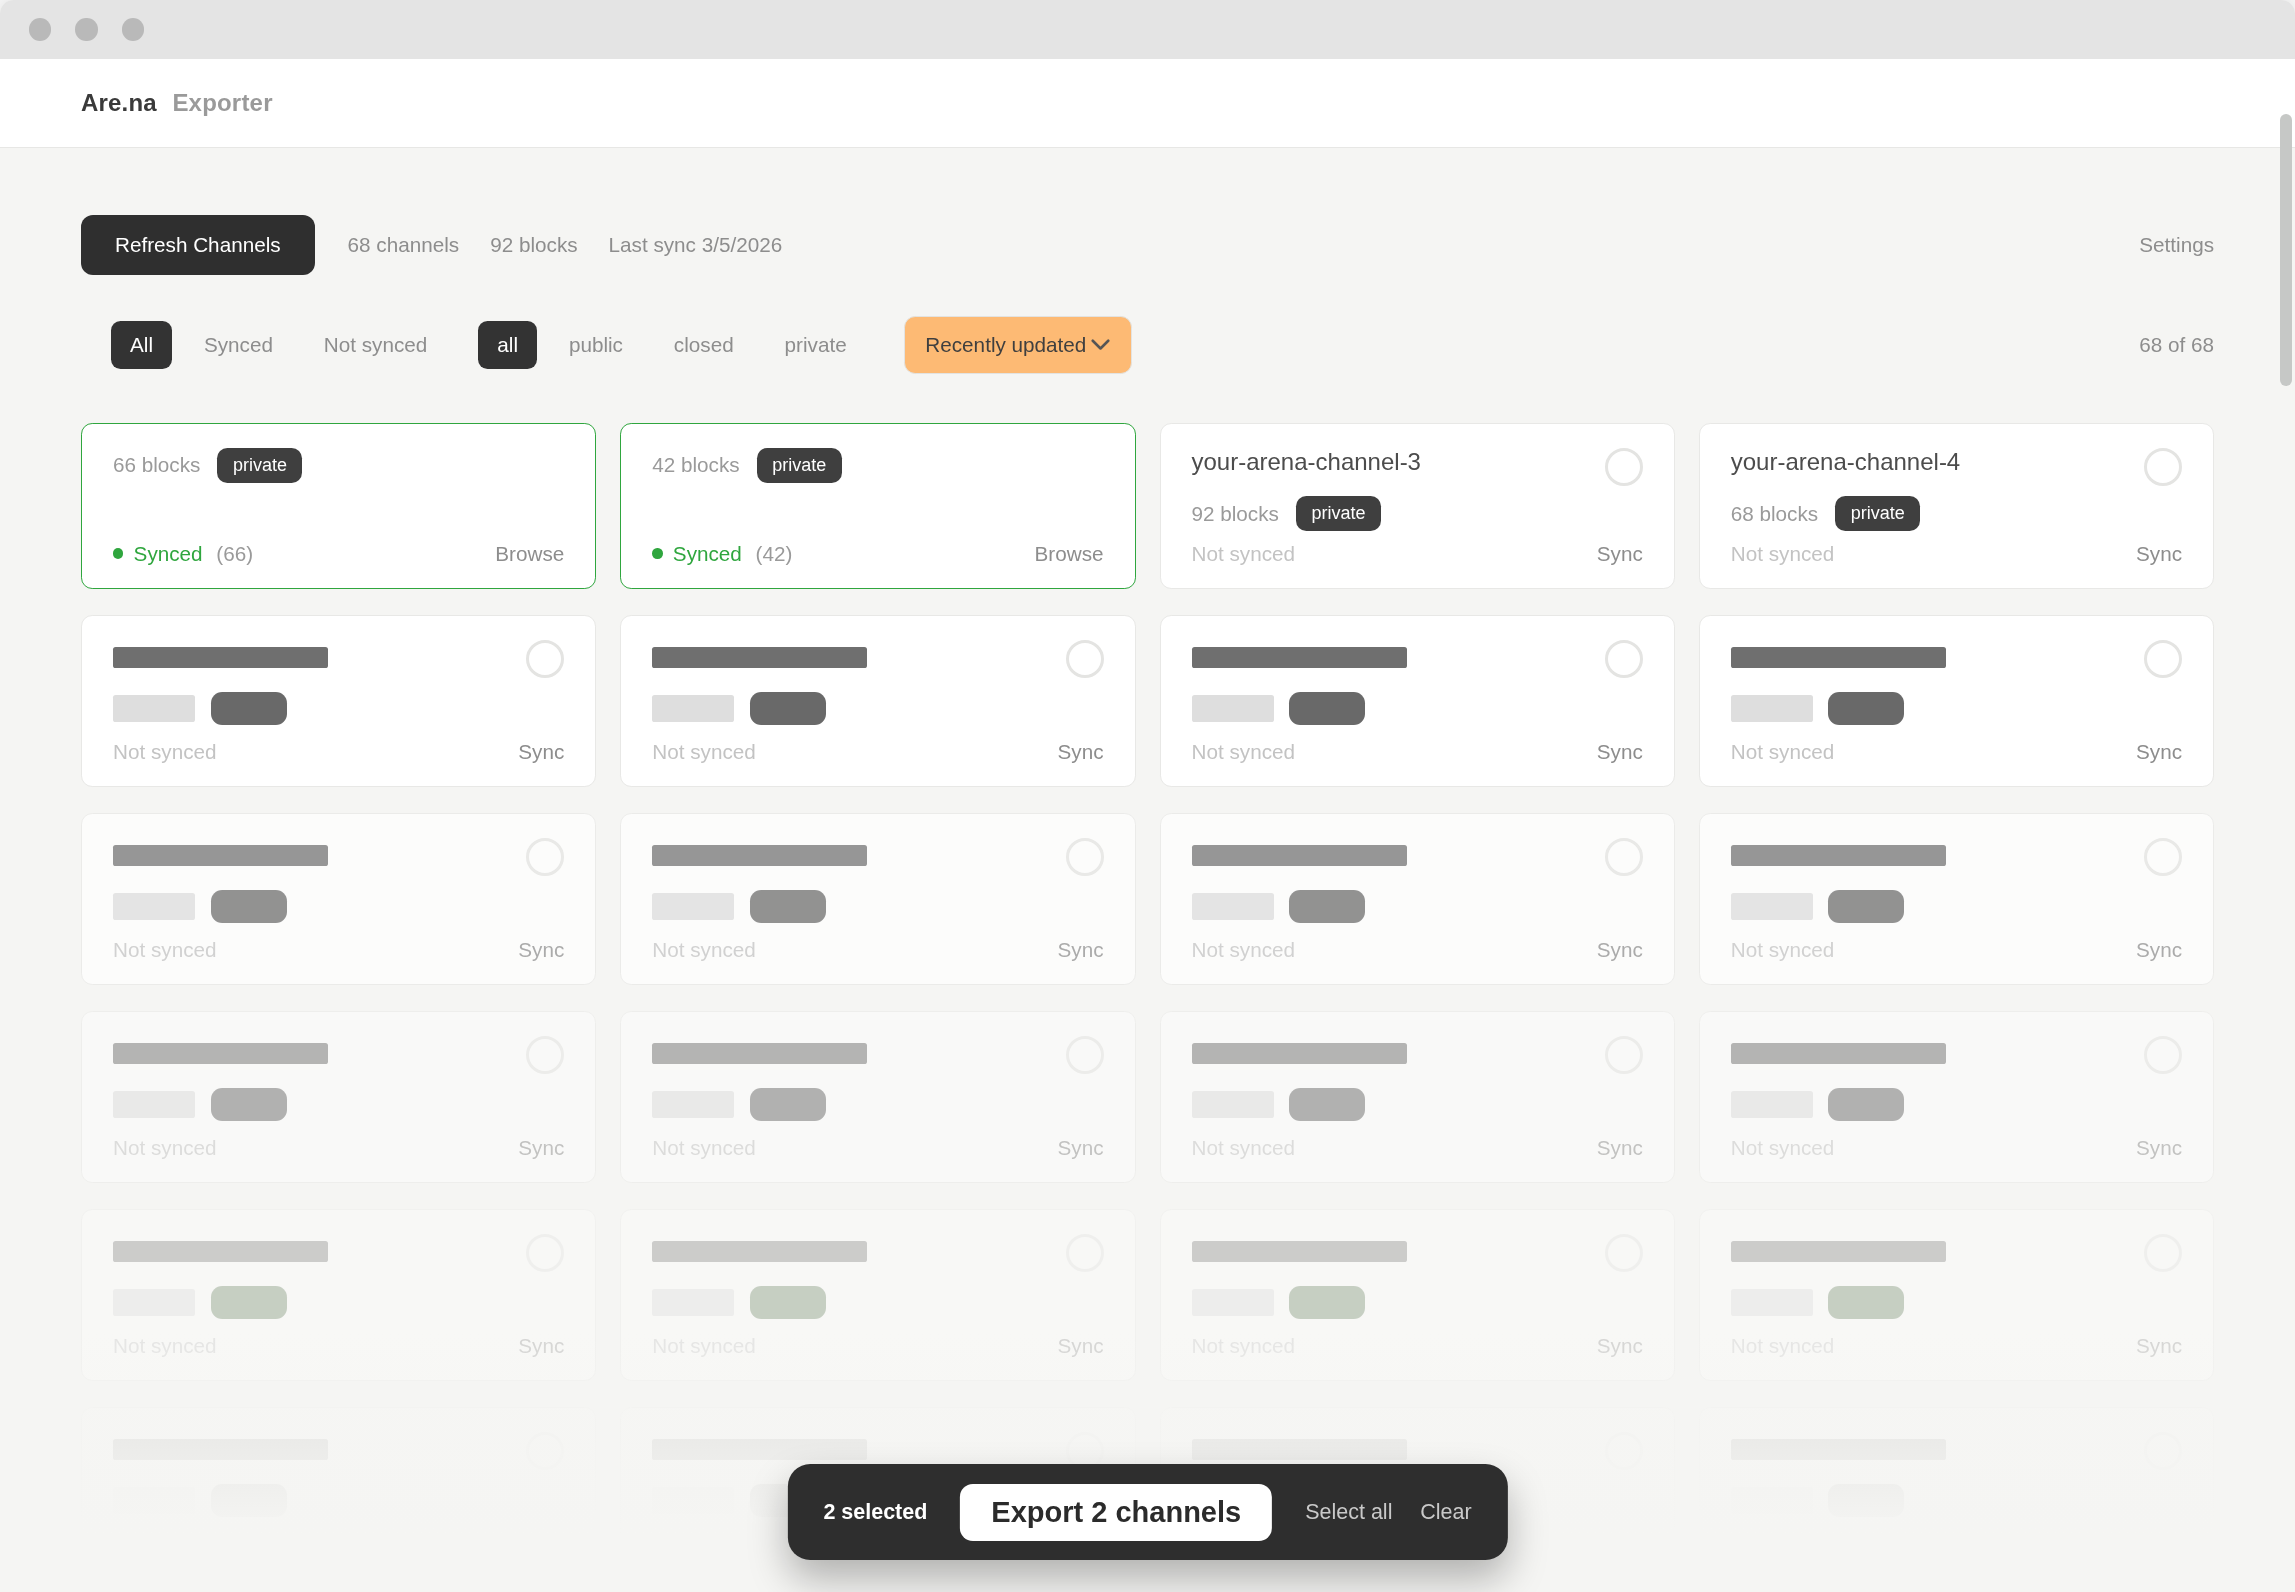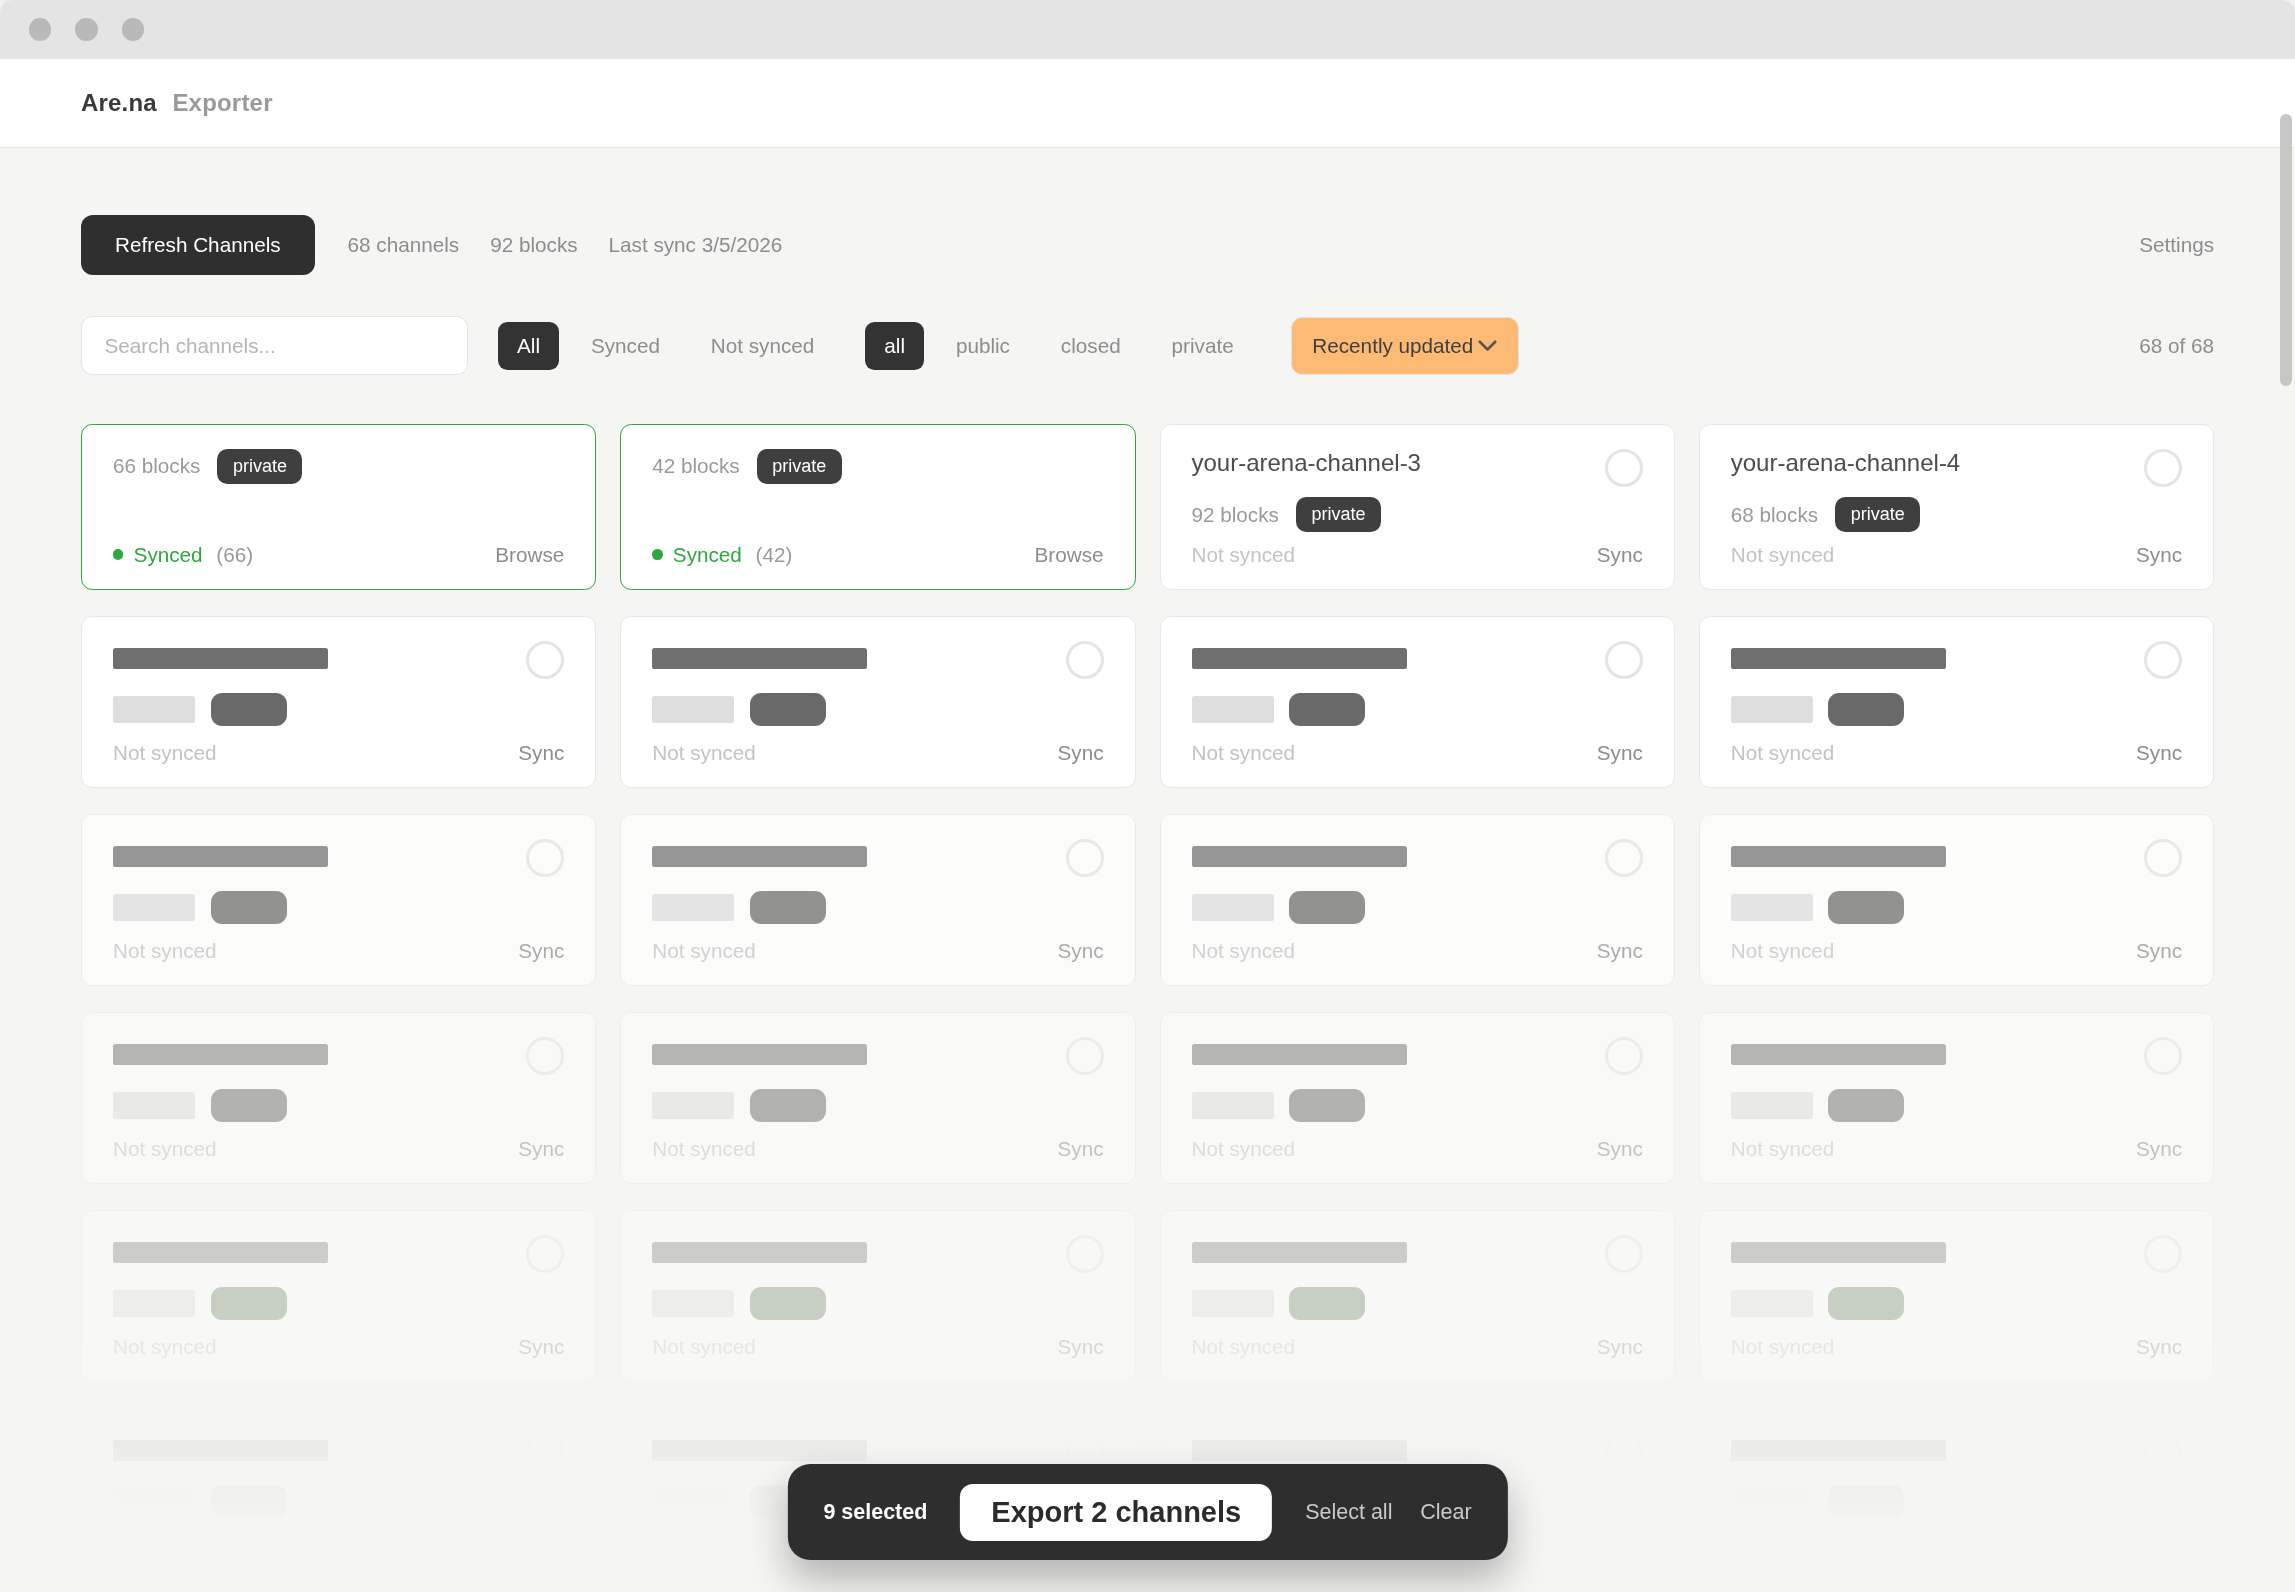--- a/index.html
+++ b/index.html
@@ -134,21 +134,20 @@
       <button class="btn-refresh">Refresh Channels</button>
       <div class="stats">
         <span class="stat">68 channels</span>
         <span class="stat">92 blocks</span>
         <span class="stat">Last sync 3/5/2026</span>
       </div>
       <span class="settings-link">Settings</span>
     </div>
 
     <div class="filterbar">
-      <input class="search" type="text" placeholder="Search channels..." style="">
       <div class="chipgroup sync">
         <button class="chip active">All</button>
         <button class="chip">Synced</button>
         <button class="chip">Not synced</button>
       </div>
       <div class="chipgroup vis">
         <button class="chip active">all</button>
         <button class="chip">public</button>
         <button class="chip">closed</button>
         <button class="chip">private</button>
@@ -538,21 +537,21 @@
       <span class="action">Sync</span>
     </div>
   </article>
 </div>
       </div>
   </main>
 
   <div class="fade-overlay"></div>
 
   <div class="selection-bar">
-    <span class="sel-count">9 selected</span>
+    <span class="sel-count">2 selected</span>
     <button class="btn-export">Export 2 channels</button>
     <span class="bar-link">Select all</span>
     <span class="bar-link clear">Clear</span>
   </div>
 
   <div class="scroll-thumb"></div>
 </div>
 
 
 </body></html>

